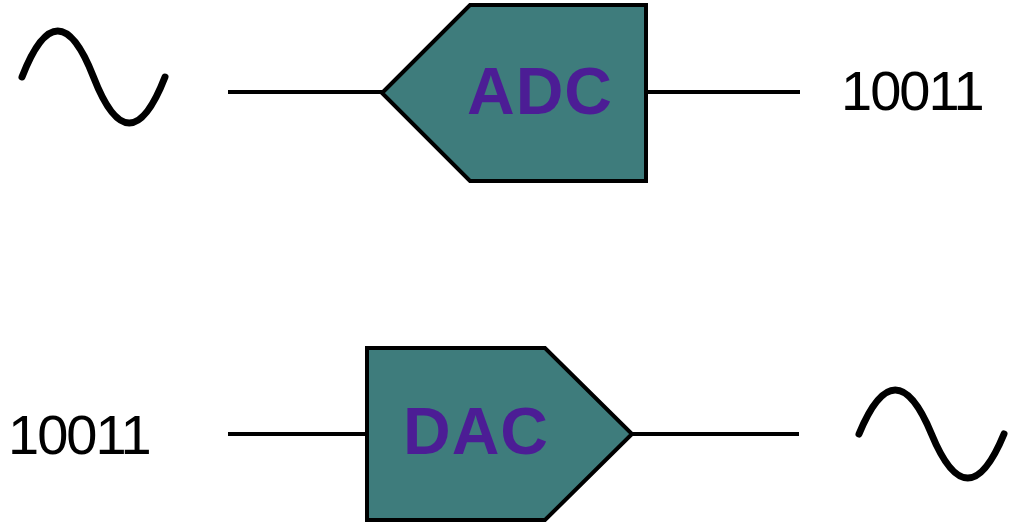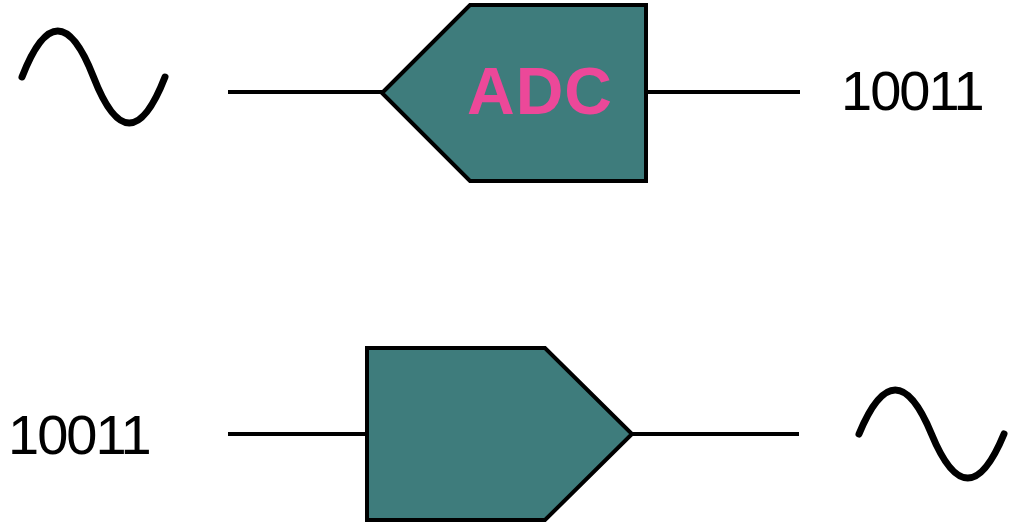--- a/index.html
+++ b/index.html
@@ -33,21 +33,21 @@
     stroke-width: 4;
   }
   .block-shape {
     stroke: #000000;
     stroke-width: 4;
     stroke-linejoin: miter;
   }
   .block-label {
     position: absolute;
     transform: translate(-50%, -52%);
-    color: #ec4899;
+    color: #4c1d95;
     font-size: 66px;
     font-weight: bold;
     letter-spacing: 1px;
     white-space: nowrap;
   }
   .bits {
     position: absolute;
     transform: translateY(-52%);
     color: #000000;
     font-size: 56px;
@@ -77,14 +77,15 @@
     <line class="wire" x1="631" y1="434" x2="799" y2="434"></line>
     <path class="sine" d="M859 434 Q895.25 346 931.5 434 T1004 434"></path>
   </svg>
 
   <div class="block-label adc-label">ADC</div>
 
   <div class="bits bits-top">10011</div>
 
   <div class="bits bits-bottom">10011</div>
 
+  <div class="block-label dac-label">DAC</div>
 
 </div>
 
 </body></html>

